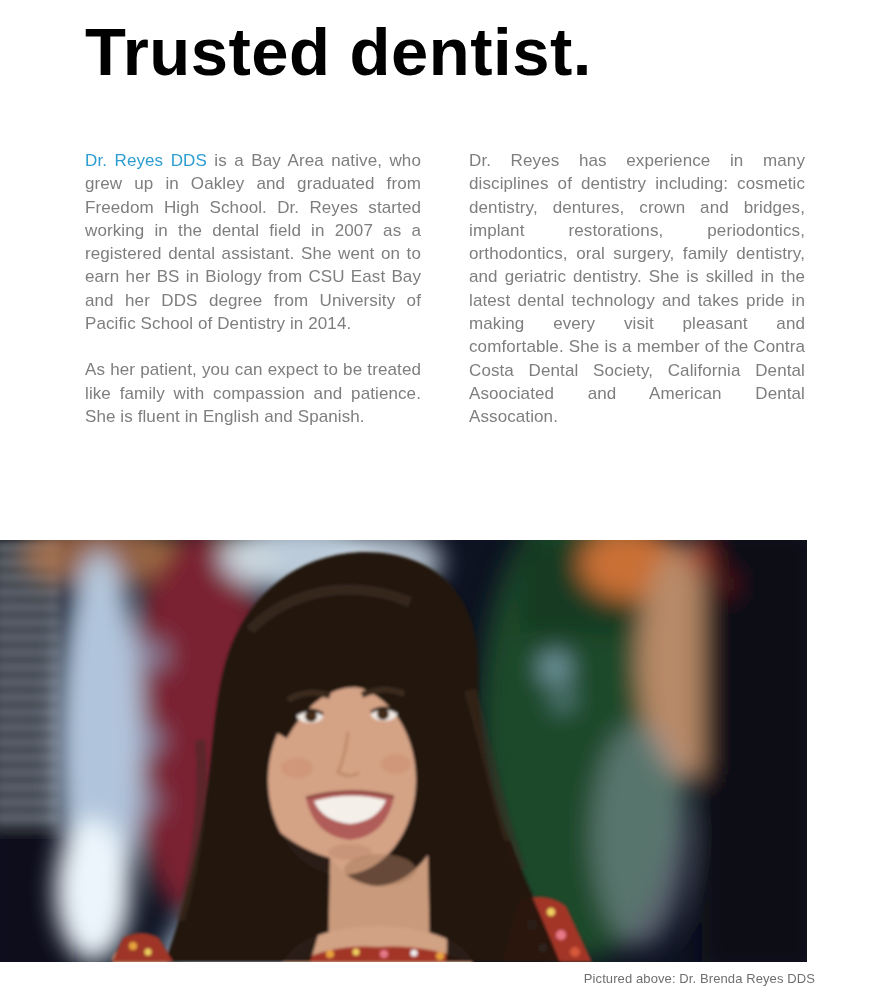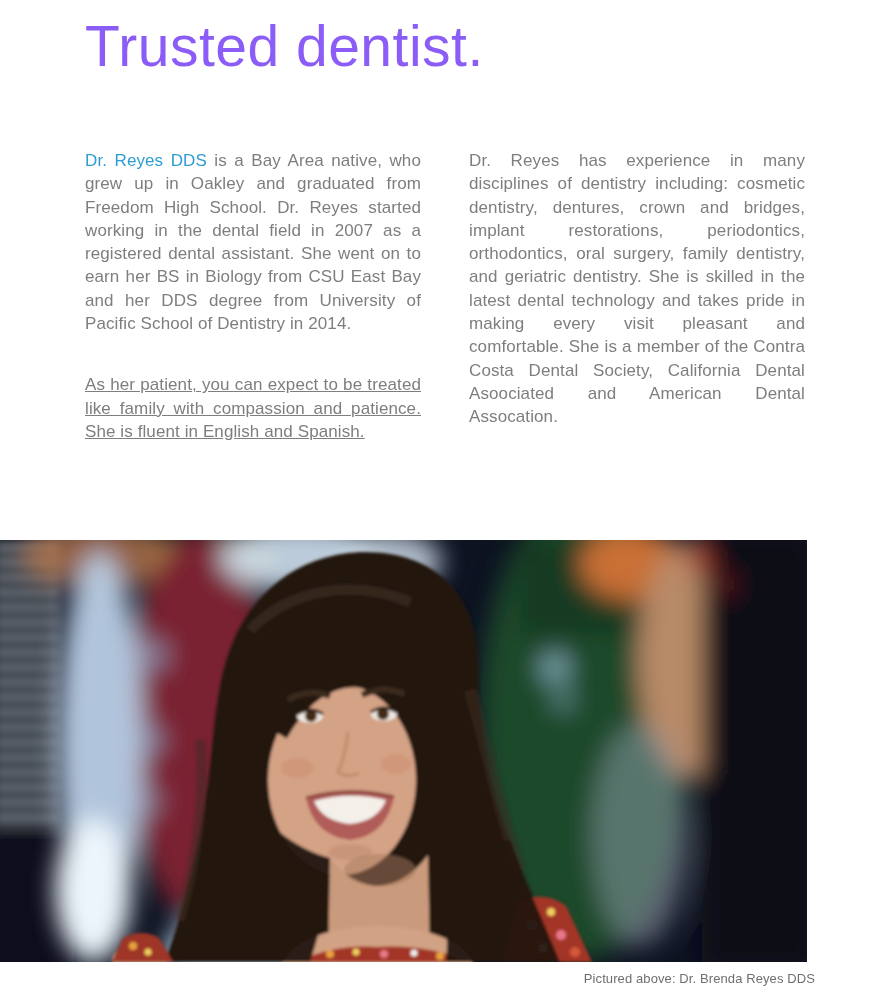--- a/index.html
+++ b/index.html
@@ -2,34 +2,34 @@
 <html><head>
 <meta charset="utf-8">
 <style>
   * { margin:0; padding:0; box-sizing:border-box; }
   html,body { width:884px; height:1000px; background:#ffffff;
               font-family:"Liberation Sans", sans-serif; overflow:hidden; }
   .page { position:relative; width:884px; height:1000px; background:#ffffff; }
 
   .heading {
     position:absolute; left:85px; top:18px;
-    font-size:57px; font-weight:400; line-height:1.0;
-    color:#8b5cf6; letter-spacing:0.5px; white-space:nowrap;
+    font-size:67px; font-weight:700; line-height:1.0;
+    color:#000000; letter-spacing:0.5px; white-space:nowrap;
   }
 
   .columns {
     position:absolute; left:85px; top:149px; width:722px;
     display:flex; gap:48px;
   }
   .col { width:336px; }
   .col p {
     font-size:17px; line-height:23.3px; color:#7e7e7e;
     text-align:justify; letter-spacing:0.1px;
   }
-  .col p + p { margin-top:38px;text-decoration:underline; }
+  .col p + p { margin-top:23px; }
   .doctor-link { color:#2d9dd1; cursor:pointer; }
 
   figure.photo {
     position:absolute; left:0; top:540px; width:807px; height:422px;
     overflow:hidden; background:#0e1322;
   }
   figure.photo svg { display:block; width:807px; height:422px; }
 
   .caption {
     position:absolute; left:8px; top:971px; width:807px;

